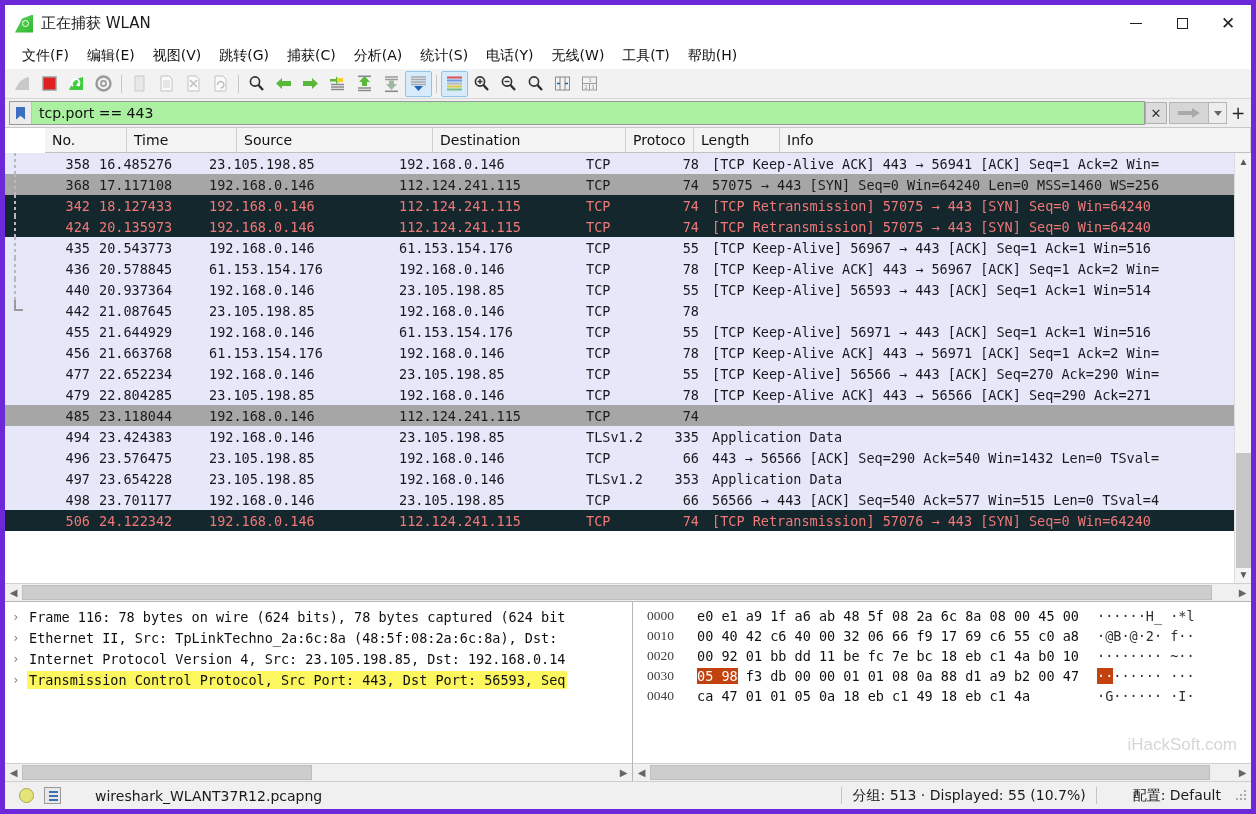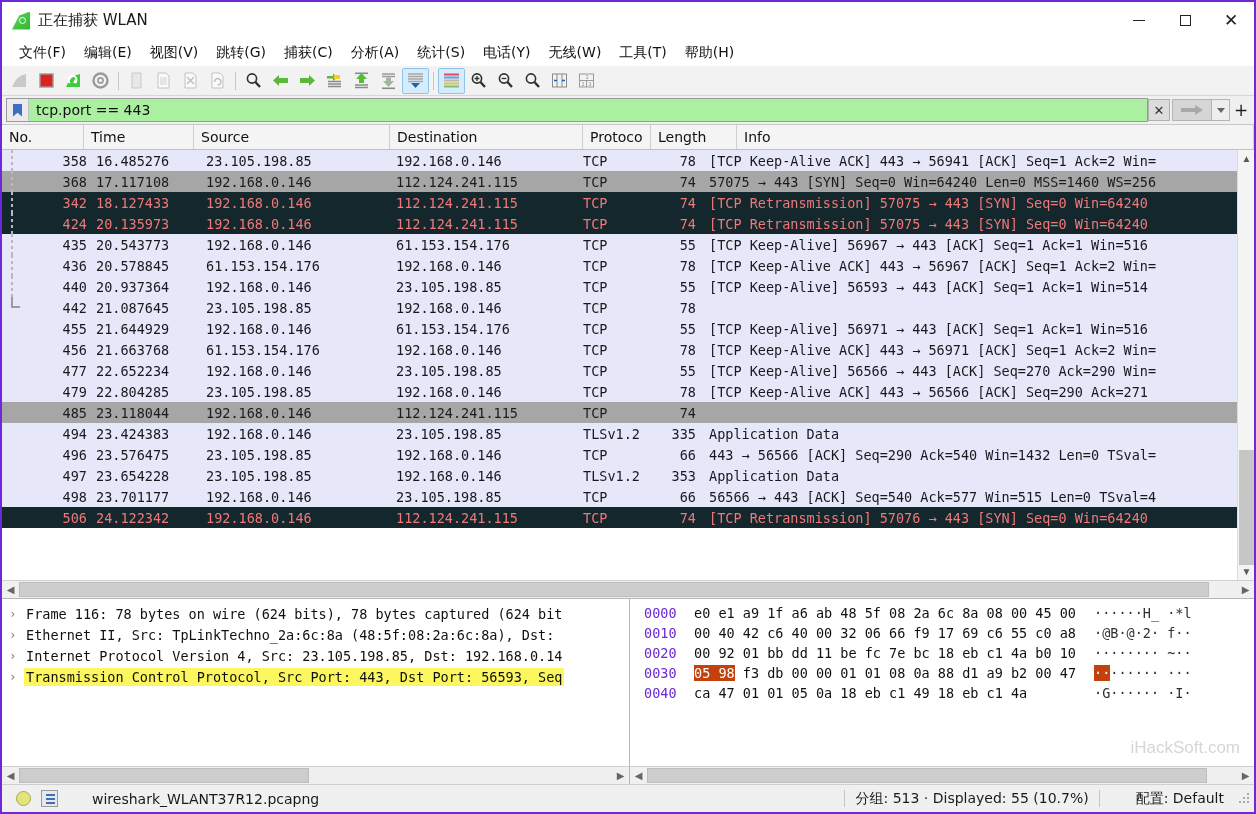--- a/index.html
+++ b/index.html
@@ -7,21 +7,21 @@
     margin: 0; padding: 0;
     width: 1256px; height: 814px;
     overflow: hidden;
     background: #ffffff;
     font-family: "Liberation Sans", sans-serif;
   }
   #app {
     width: 1256px; height: 814px;
     position: relative;
     background: #f0f0f0;
-    border: 2px solid #6d28d9;
+    border: 5px solid #6d28d9;
     display: flex;
     flex-direction: column;
   }
 
   
   .titlebar {
     height: 37px;
     background: #ffffff;
     display: flex;
     align-items: center;
@@ -189,20 +189,21 @@
     position: relative;
   }
   .plist-header {
     height: 25px;
     flex: 0 0 25px;
     background: #f4f4f4;
     border-bottom: 1px solid #c0c0c0;
     display: flex;
     font-size: 14px;
     color: #111;
+    margin-left: 40px;
   }
   .hcell {
     border-right: 1px solid #cfcfcf;
     padding-left: 7px;
     display: flex; align-items: center;
     font-family: "DejaVu Sans", "Liberation Sans", sans-serif;
     overflow: hidden; white-space: nowrap;
     cursor: default;
   }
   .plist-body {
@@ -322,21 +323,21 @@
   }
   .bytes-body {
     flex: 1 1 auto;
     overflow: hidden;
     padding-top: 4px;
     font-family: "DejaVu Sans Mono", "Liberation Mono", monospace;
     font-size: 13.5px;
     position: relative;
   }
   .brow { height: 20px; display: flex; white-space: nowrap; align-items:center; }
-  .boff { flex: 0 0 56px; color: #6d28d9; padding-left: 14px; }
+  .boff { flex: 0 0 56px; color: #404040; padding-left: 14px; font-family: Liberation Serif, serif; }
   .bhex { flex: 0 0 0; padding-left: 8px; color: #101010; letter-spacing: 0px; }
   .bascii { padding-left: 18px; color: #303030; }
   .hx-sel { background: #c2410c; color: #ffffff; }
 
   .watermark {
     position: absolute; right: 14px; bottom: 8px;
     color: #d6d6d6; font-size: 17px;
     font-family: "Liberation Sans", sans-serif;
     pointer-events: none;
   }

